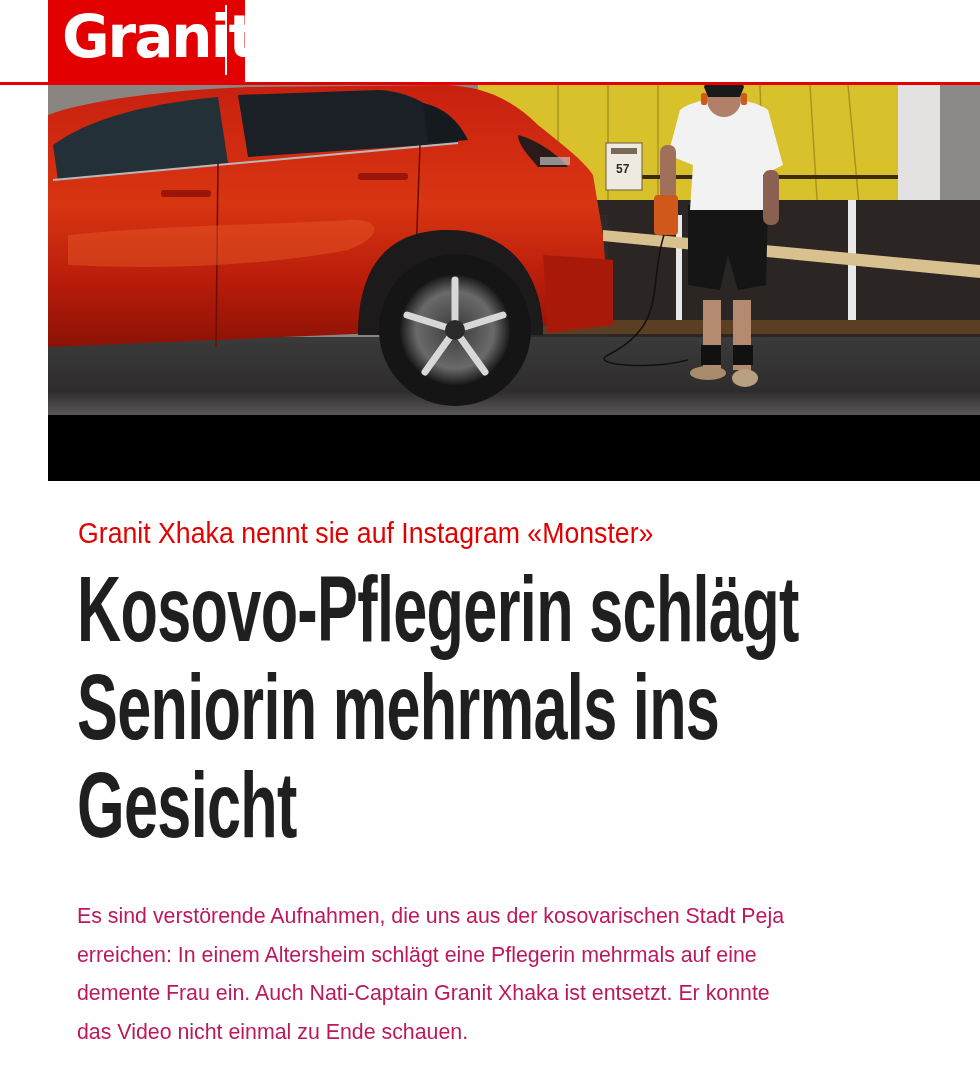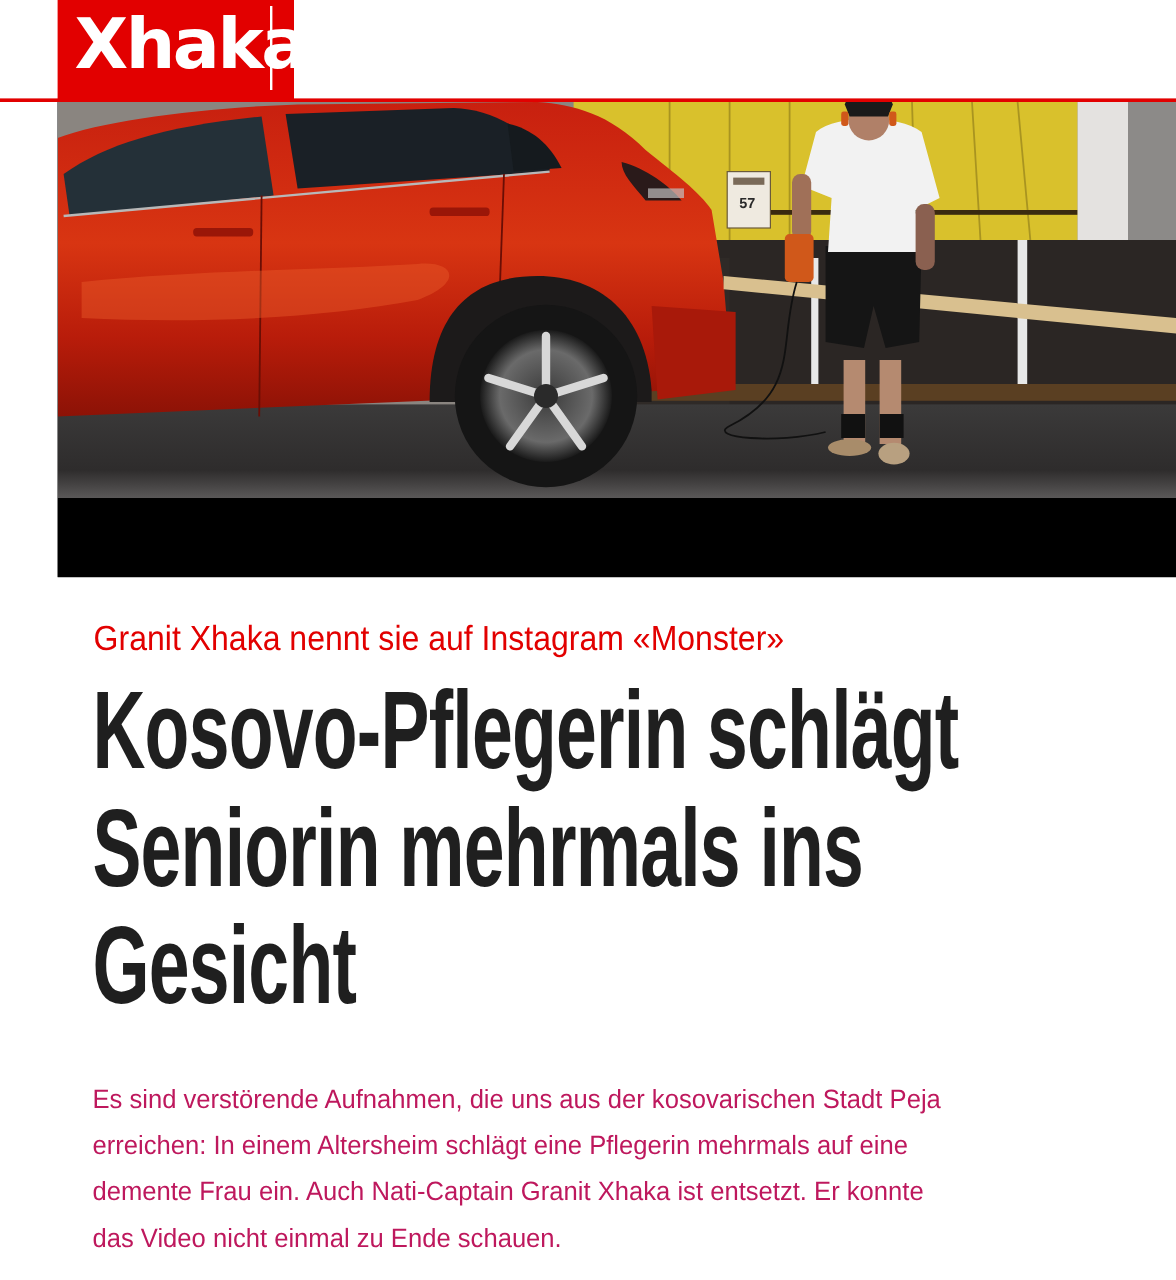--- a/index.html
+++ b/index.html
@@ -91,21 +91,21 @@
     .lead .line { display: block; white-space: nowrap; transform: scaleX(0.97); transform-origin: left center; }
   </style>
 </head>
 <body>
 
 <div class="page">
 
   <header class="header">
     <div class="header-rule"></div>
     <a class="logo">
-      <span class="logo-text">Xhaka</span>
+      <span class="logo-text">Granit</span>
       <span class="logo-bar"></span>
     </a>
   </header>
 
   <div class="hero">
     <div class="photo" title="Man in white T-shirt cutting a wooden plank with a jigsaw next to a red car in a hardware store parking area">
       <svg width="932" height="330" viewBox="0 0 932 330" xmlns="http://www.w3.org/2000/svg">
         <defs>
           <linearGradient id="ground" x1="0" y1="0" x2="0" y2="1">
             <stop offset="0" stop-color="#3b3a3a"></stop>

